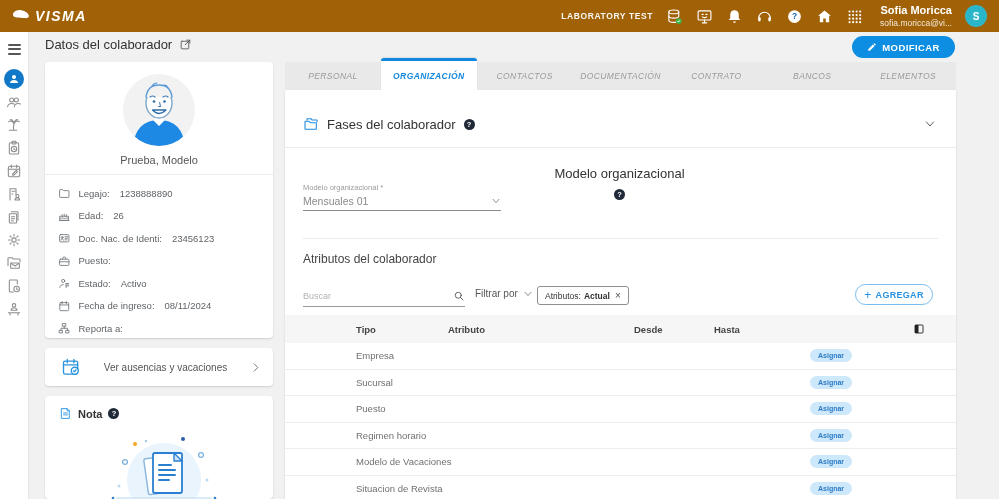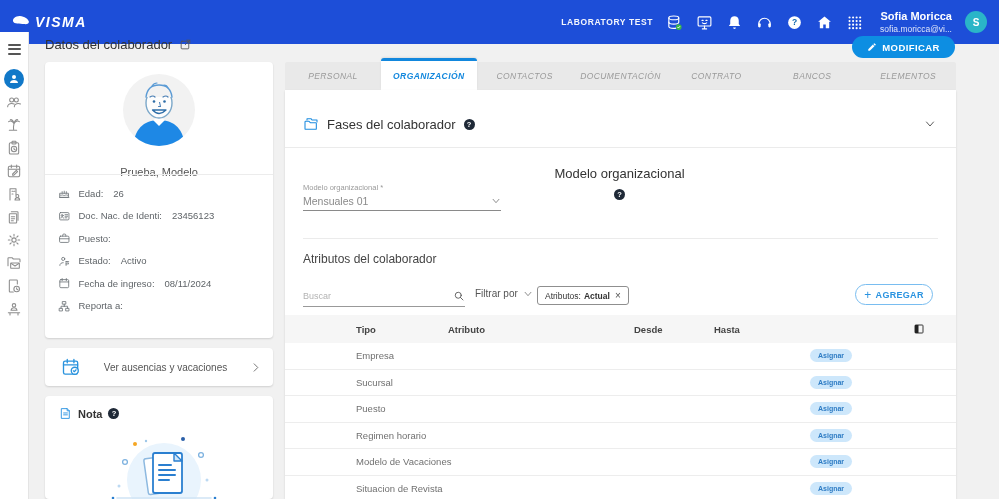--- a/index.html
+++ b/index.html
@@ -1,21 +1,21 @@
 <!DOCTYPE html>
 <html><head>
 <meta charset="utf-8">
 <style>
   html,body{margin:0;padding:0;background:#d8d8d8;font-family:"Liberation Sans",sans-serif;}
   .screen{position:relative;width:999px;height:499px;background:#f1f1f1;overflow:hidden;}
   svg{display:block;}
   .ic{fill:none;stroke:currentColor;stroke-width:1.6;stroke-linecap:round;stroke-linejoin:round;}
 
   
-  .topbar{position:absolute;left:0;top:0;width:100%;height:44px;background:#1d4ed8;display:flex;align-items:center;padding:0 12px;box-sizing:border-box;color:#fff;}
+  .topbar{position:absolute;left:0;top:0;width:100%;height:32px;background:#a16207;display:flex;align-items:center;padding:0 12px;box-sizing:border-box;color:#fff;}
   .brand{display:flex;align-items:center;gap:5px;}
   .brand-text{font-size:14px;font-weight:bold;letter-spacing:1.5px;font-style:italic;}
   .topbar-right{margin-left:auto;display:flex;align-items:center;gap:13px;}
   .env-label{font-size:8.5px;font-weight:bold;letter-spacing:.6px;opacity:.95;}
   .tb-icon{width:17px;height:17px;color:#fff;cursor:pointer;}
   .user-block{text-align:right;line-height:1.25;margin-left:4px;}
   .user-name{font-size:11px;font-weight:bold;}
   .user-email{font-size:8.5px;opacity:.85;}
   .avatar-badge{width:22px;height:22px;border-radius:50%;background:#2ab5c8;color:#fff;font-size:10px;font-weight:bold;display:flex;align-items:center;justify-content:center;}
 
@@ -31,21 +31,21 @@
   
   .page-title{position:absolute;left:45px;top:37px;font-size:13px;color:#333;display:flex;align-items:center;gap:7px;}
   .edit-ic{width:13px;height:13px;color:#555;cursor:pointer;}
   .btn-modify{position:absolute;left:852px;top:36px;width:103px;height:22px;border-radius:11px;background:#0d8ee2;color:#fff;font-size:9.5px;font-weight:bold;letter-spacing:.4px;display:flex;align-items:center;justify-content:center;gap:5px;cursor:pointer;border:none;}
   .btn-modify svg{width:10px;height:10px;}
 
   
   .card{position:absolute;background:#fff;border-radius:4px;box-shadow:0 1px 2px rgba(0,0,0,.14);}
   .card-profile{left:45px;top:62px;width:228px;height:276px;}
   .avatar-illustration{position:absolute;left:78px;top:12px;width:72px;height:72px;}
-  .profile-name{position:absolute;left:0;top:92px;width:100%;text-align:center;font-size:11px;color:#555;margin-top:12px;}
+  .profile-name{position:absolute;left:0;top:92px;width:100%;text-align:center;font-size:11px;color:#555;}
   .profile-divider{position:absolute;left:0;top:112px;width:100%;height:1px;background:#ececec;}
   .fields{position:absolute;left:13px;top:120px;right:6px;}
   .field-row{display:flex;align-items:center;height:22.5px;gap:8px;color:#5f6468;}
   .field-row svg{width:12.5px;height:12.5px;color:#6d7378;flex:none;}
   .field-label{font-size:9.5px;}
   .field-value{font-size:9.5px;margin-left:2px;}
 
   .card-absences{left:45px;top:348px;width:228px;height:38px;display:flex;align-items:center;cursor:pointer;}
   .abs-icon{width:20px;height:20px;color:#2a93dd;margin-left:16px;}
   .abs-label{flex:1;text-align:center;font-size:10px;color:#555;}
@@ -307,20 +307,27 @@
       <circle cx="31" cy="27.5" r="1.3" fill="#2d6da8"></circle>
         <circle cx="41.5" cy="27.5" r="1.3" fill="#2d6da8"></circle>
       <path d="M36.5 28l1 4.5h-2.4" fill="none" stroke="#4a7fb5" stroke-width="1.1" stroke-linejoin="round"></path>
       <path d="M29.5 36q6.5 7 13.5 0z" fill="#fff" stroke="#2d6da8" stroke-width="1.3" stroke-linejoin="round"></path>
     </svg>
     <div class="profile-name">Prueba, Modelo</div>
     <div class="profile-divider"></div>
     <div class="fields">
       <div class="field-row">
         <svg viewBox="0 0 24 24" class="ic">
+            <path d="M3 6a1 1 0 011-1h5l2 2h9a1 1 0 011 1v11a1 1 0 01-1 1H4a1 1 0 01-1-1z"></path>
+          </svg>
+        <span class="field-label">Legajo:</span>
+          <span class="field-value">1238888890</span>
+      </div>
+      <div class="field-row">
+        <svg viewBox="0 0 24 24" class="ic">
             <rect x="4" y="12" width="16" height="8"></rect>
             <path d="M4 15.5c2 1.6 3.3-1 5.3 0s3.4 1 5.4 0 3.3 1.6 5.3 0M8 12V9M12 12V8M16 12V9M3 20h18"></path>
           </svg>
         <span class="field-label">Edad:</span>
           <span class="field-value">26</span>
       </div>
       <div class="field-row">
         <svg viewBox="0 0 24 24" class="ic">
             <rect x="3" y="5" width="18" height="14" rx="2"></rect>
             <circle cx="8" cy="10.5" r="1.8"></circle>

